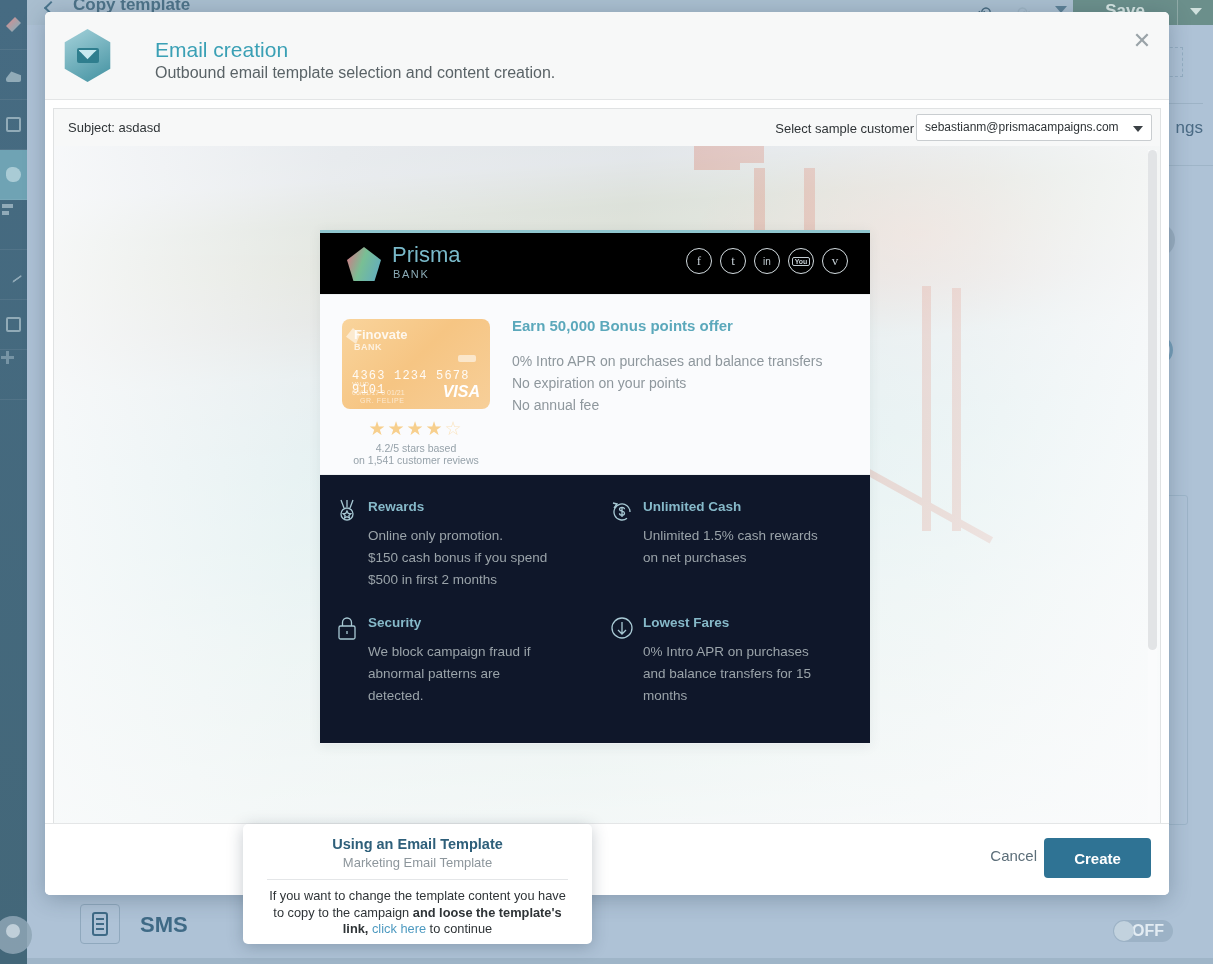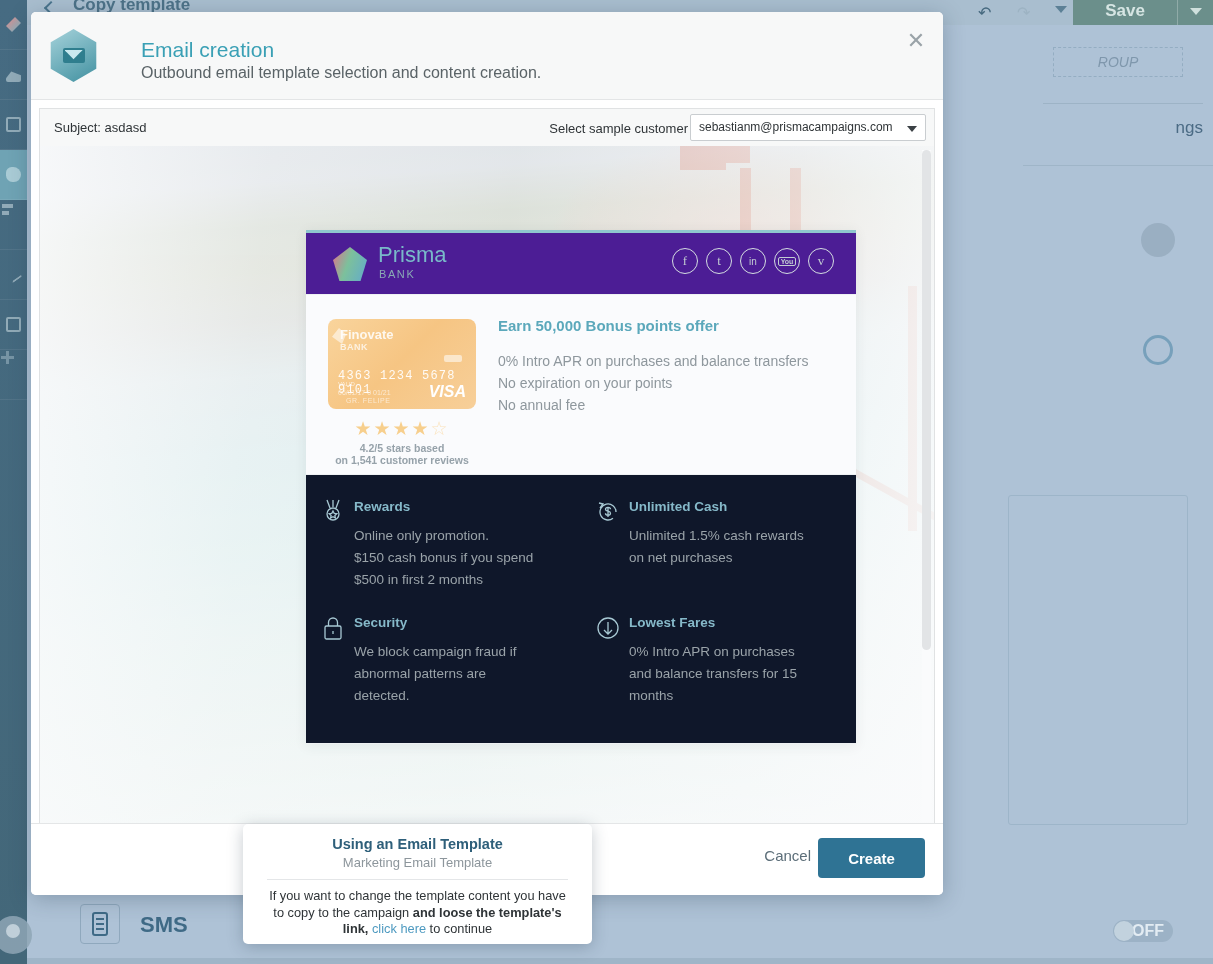--- a/index.html
+++ b/index.html
@@ -107,21 +107,21 @@
   #bg-sms-row .toggle {
     position: absolute; right: 0; top: 38px; width: 60px; height: 22px; border-radius: 11px;
     background: #9cb2c6; display:flex;align-items:center;justify-content:flex-end;padding-right:9px;
     color:#e3ecf3; font-size:16px; font-weight:bold;
   }
   #bg-sms-row .toggle .knob { position:absolute; left:1px; top:1px; width:20px;height:20px;border-radius:50%; background:#c2d2de; }
   #bg-bottom-strip { position:absolute; left:27px; bottom:0; right:0; height:6px; background:#9fb5c8;}
 
   
   #modal {
-    position: absolute; left: 31px; top: 12px; width: 912px; height: 883px;
+    position: absolute; left: 45px; top: 12px; width: 1124px; height: 883px;
     background: #ffffff; border-radius: 5px;
     box-shadow: 0 4px 22px rgba(30,50,70,.28);
     overflow: hidden;
   }
   #modal-header {
     position: relative; height: 88px; background: #f7f8f8;
     border-bottom: 1px solid #e3e5e6;
   }
   .hex-icon {
     position: absolute; left: 16px; top: 17px; width: 53px; height: 53px;
@@ -220,21 +220,21 @@
     position: absolute; left: 0px; top: 226px; width: 340px; height: 7px;
     background: #cf5a40; transform: rotate(29deg); transform-origin: left center;
   }
 
   
   #email-card {
     position: absolute; left: 266px; top: 84px; width: 550px;
     background: #ffffff; border-top: 3px solid #8fc6ce;
     box-shadow: 0 2px 12px rgba(40,60,70,.08);
   }
-  #email-head { height: 62px; position: relative; border-bottom: 1px solid #eef1f3; background:#4c1d95; }
+  #email-head { height: 62px; position: relative; border-bottom: 1px solid #eef1f3; background:#000000; }
   #prisma-logo {
     position: absolute; left: 27px; top: 14px; width: 34px; height: 34px;
   }
   #prisma-logo .pent {
     width: 34px; height: 34px;
     clip-path: polygon(50% 0%, 100% 38%, 81% 100%, 19% 100%, 0% 38%);
     background: linear-gradient(110deg, #e8758a 0%, #7fc99c 45%, #63b2cf 100%);
     opacity: .95;
   }
   #email-head .brand { position: absolute; left: 72px; top: 9px; font-size: 22px; color: #79b9c9; }
@@ -262,21 +262,21 @@
   #credit-card .cc-brand small { display:block; font-size:9px; font-weight:bold; letter-spacing:.5px; color:rgba(255,255,255,.72);}
   #credit-card .cc-leaf { position:absolute; left:4px; top:9px; width:14px;height:16px; background:rgba(255,255,255,.55); clip-path: polygon(50% 0,100% 40%,72% 100%,0 55%);}
   #credit-card .cc-chip { position:absolute; right:14px; top:36px; width:18px;height:7px; background:rgba(255,255,255,.55); border-radius:2px;}
   #credit-card .cc-num { position:absolute; left:10px; top:50px; font-size:12px; letter-spacing:1.2px; color:rgba(255,255,255,.92); font-family:"Liberation Mono", monospace;}
   #credit-card .cc-sm { position:absolute; left:10px; top:62px; font-size:6px; color:rgba(255,255,255,.7);}
   #credit-card .cc-dates { position:absolute; left:10px; top:70px; font-size:7px; color:rgba(255,255,255,.62);}
   #credit-card .cc-name { position:absolute; left:18px; top:78px; font-size:7px; color:rgba(255,255,255,.62); letter-spacing:.6px;}
   #credit-card .cc-visa { position:absolute; right:10px; bottom:8px; font-size:16px; font-weight:bold; font-style:italic; color:#fff;}
   #stars { margin-top: 8px; text-align: center; font-size: 19px; letter-spacing: 2px; color: #f7cf8d; }
   #stars .off { color: #fae3bd; }
-  #rating-l1, #rating-l2 { text-align: center; font-size: 10.5px; font-weight: bold; color: #96a2aa; margin-top: 2px; }
+  #rating-l1, #rating-l2 { text-align: center; font-size: 10.5px; font-weight: normal; color: #96a2aa; margin-top: 2px; }
   #rating-l2 { margin-top: 0; }
 
   #hero-copy { margin-left: 192px; padding-right: 20px; }
   #hero-copy h3 { font-size: 15px; color: #5ba8bb; margin-bottom: 16px; }
   #hero-copy p { font-size: 14px; color: #8e979d; line-height: 22px; }
 
   #features { padding: 24px 0 12px 0; background: #0f172a; border-bottom:1px solid #eef1f3;}
   .feat-row { display: flex; }
   .feat { width: 50%; padding: 0 18px 24px 48px; position: relative; }
   .feat .fi { position: absolute; left: 14px; top: 0px; width: 26px; height: 26px; color: #a8c9d4; }

